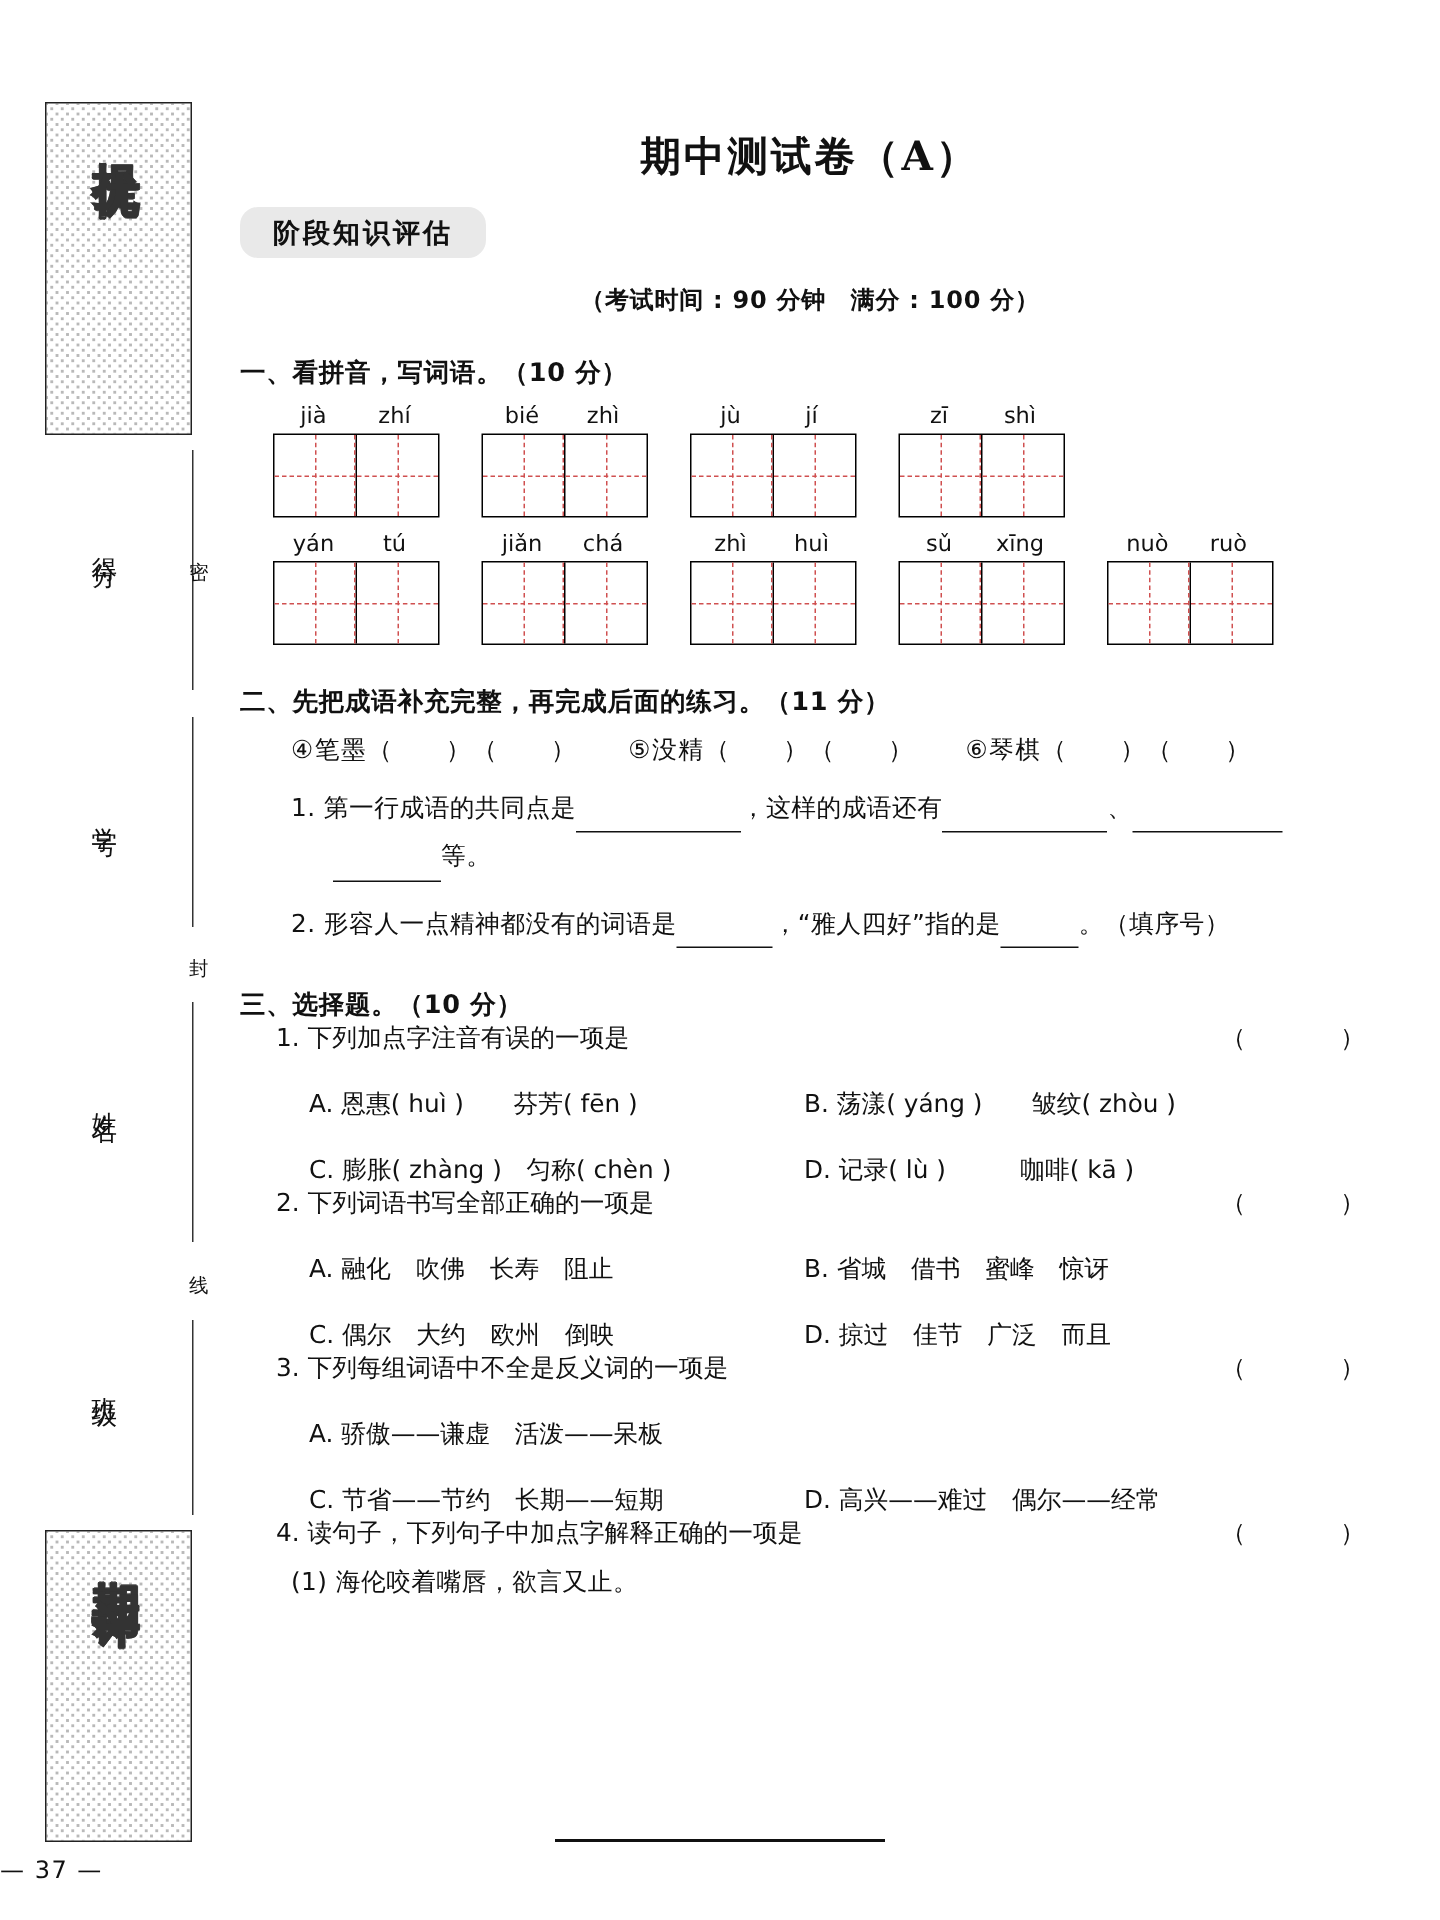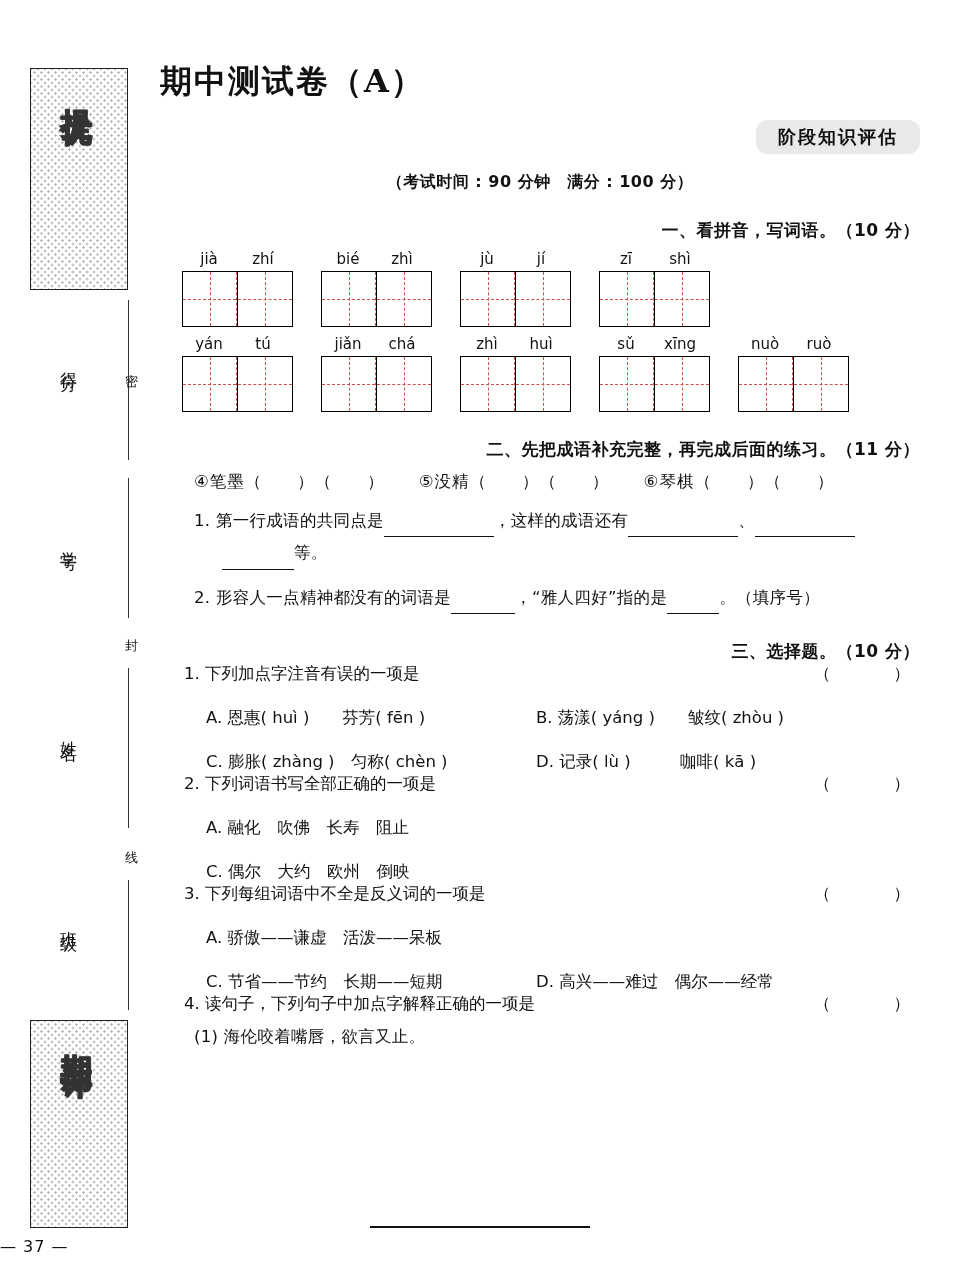--- a/index.html
+++ b/index.html
@@ -70,28 +70,29 @@
   }
 
   
   .sheet {
     position: absolute;
     left: 160px;
     top: 60px;
     width: 760px;
   }
   .paper-title {
-    text-align: left;
-    font-size: 32px;
+    text-align: center;
+    font-size: 27px;
     font-weight: bold;
     letter-spacing: 2px;
     font-family: "DejaVu Serif", "Liberation Serif", serif;
+    margin-top: 26px;
   }
   .subtitle-wrap {
-    text-align: right;
+    text-align: left;
     margin-top: 16px;
   }
   .subtitle {
     display: inline-block;
     background: #e9e9e9;
     border-radius: 12px;
     padding: 5px 22px;
     font-size: 18px;
     font-weight: bold;
     letter-spacing: 2px;
@@ -102,21 +103,20 @@
     margin-top: 18px;
     letter-spacing: 0.5px;
     font-weight: bold;
   }
 
   .section-head {
     font-size: 17px;
     font-weight: bold;
     margin-top: 26px;
     letter-spacing: 0.5px;
-    text-align: right;
   }
   .section-head .score { font-weight: bold; }
 
   
   .tian-row {
     display: flex;
     justify-content: flex-start;
     margin-top: 8px;
     padding-left: 22px;
   }
@@ -396,23 +396,25 @@
     <div class="col">C. 膨胀( zhàng )　匀称( chèn )</div>
     <div class="col">D. 记录( lù )　　　咖啡( kā )</div>
   </div>
 
   <div class="qrow">
     <span>2. 下列词语书写全部正确的一项是</span>
     <span class="paren-right">（　　）</span>
   </div>
   <div class="choice-row">
     <div class="col">A. 融化　吹佛　长寿　阻止</div>
+    <div class="col">B. 省城　借书　蜜峰　惊讶</div>
   </div>
   <div class="choice-row">
     <div class="col">C. 偶尔　大约　欧州　倒映</div>
+    <div class="col">D. 掠过　佳节　广泛　而且</div>
   </div>
 
   <div class="qrow">
     <span>3. 下列每组词语中不全是反义词的一项是</span>
     <span class="paren-right">（　　）</span>
   </div>
   <div class="choice-row">
     <div class="col">A. 骄傲——谦虚　活泼——呆板</div>
   </div>
   <div class="choice-row">

